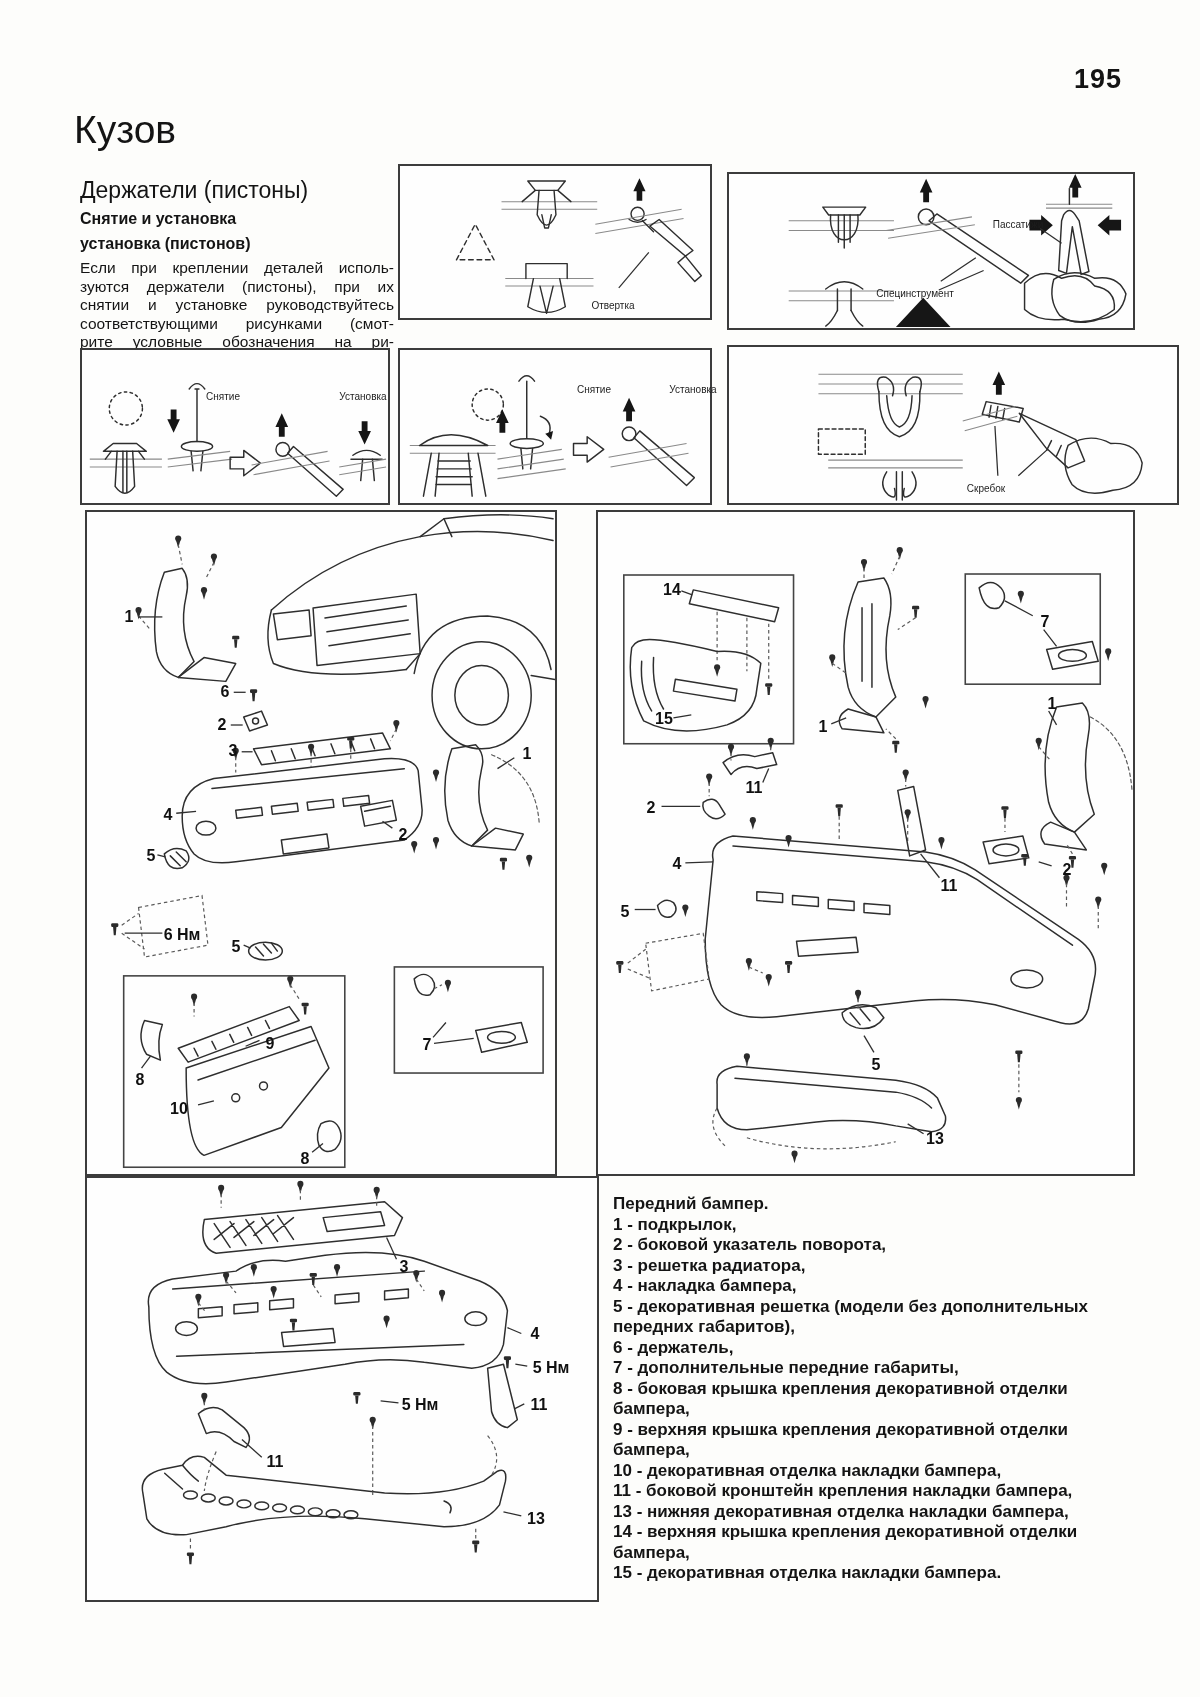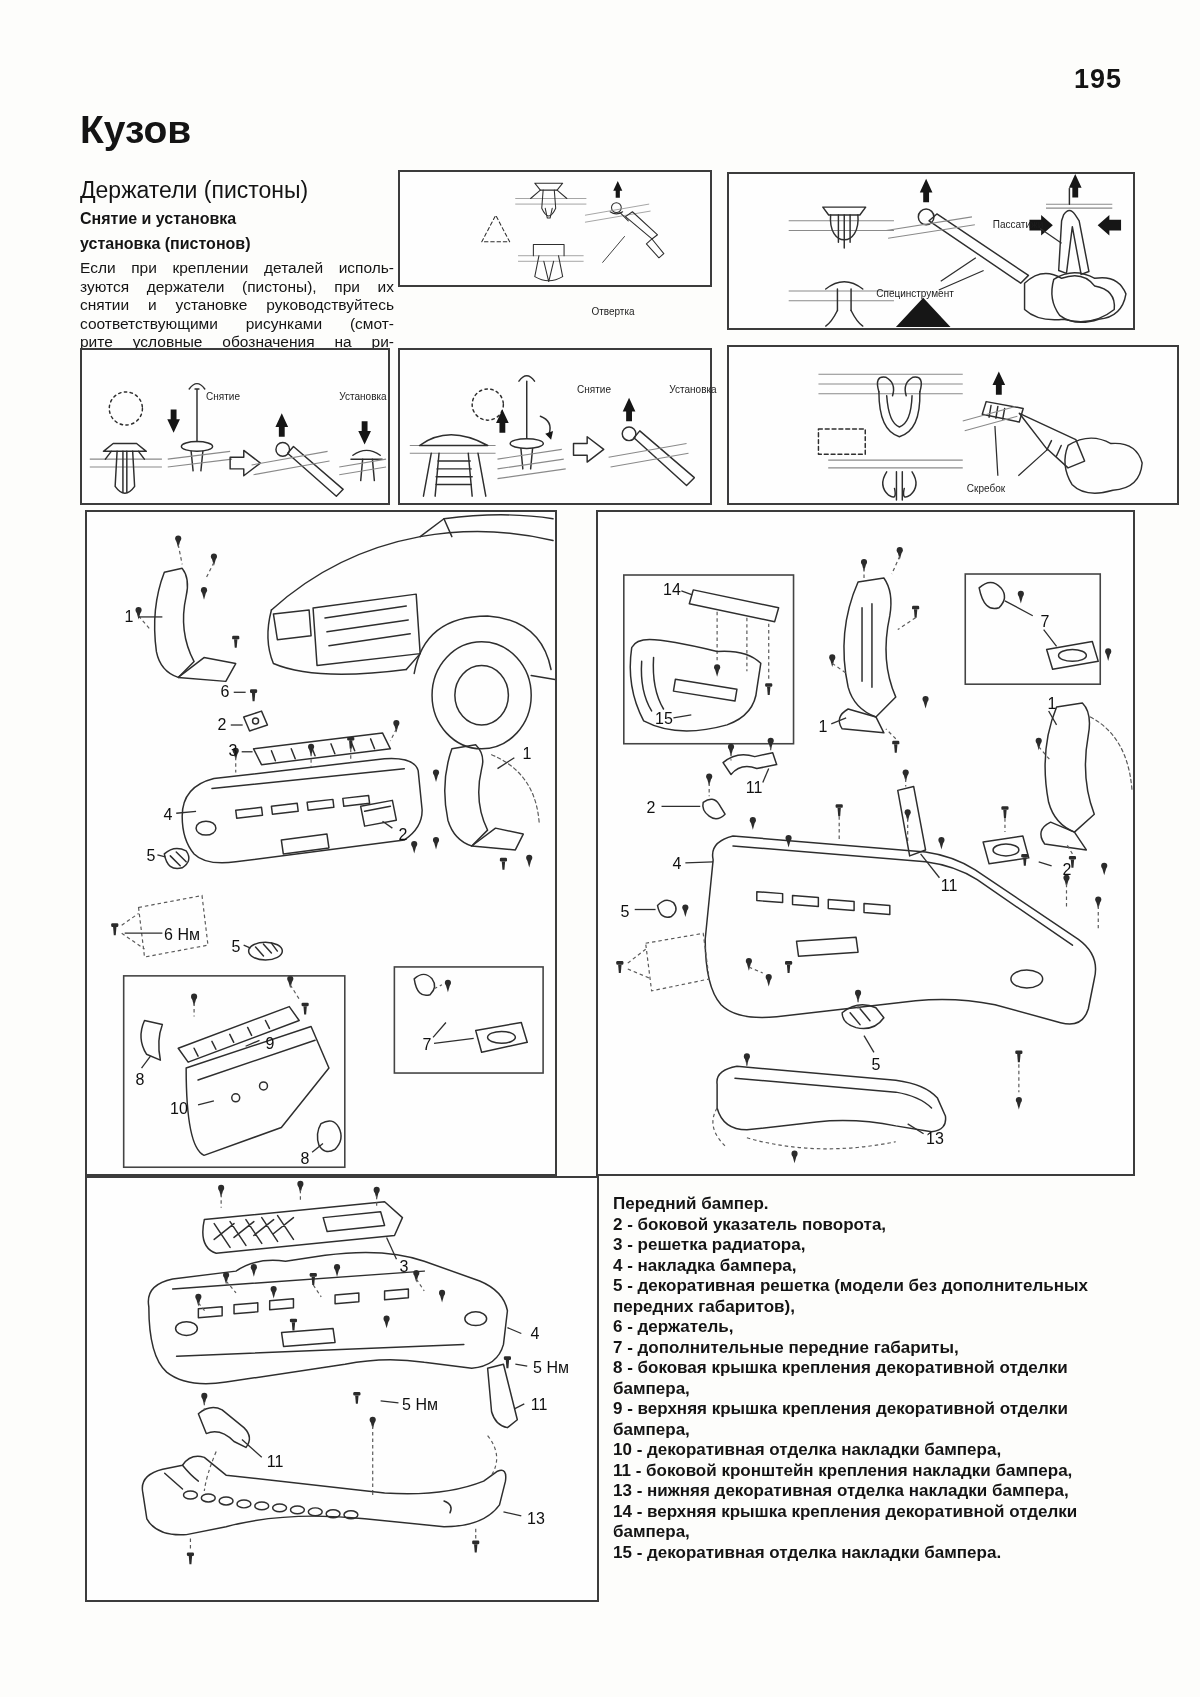--- a/index.html
+++ b/index.html
@@ -3,27 +3,27 @@
 <meta charset="utf-8">
 <style>
   html,body{margin:0;padding:0}
   body{width:1200px;height:1697px;position:relative;background:#fff;
        font-family:"Liberation Sans",sans-serif;color:#141414;overflow:hidden}
   .page{position:absolute;left:0;top:0;width:1200px;height:1697px;background:#fdfdfb}
   .box{position:absolute;border:2px solid #3c3c3c;background:#fefefe;box-sizing:border-box}
   .subbox{fill:none;stroke:#444;stroke-width:1.6}
   .pageno{position:absolute;left:970px;top:64px;width:152px;text-align:right;
           font-size:27px;font-weight:bold;letter-spacing:1px}
-  .title{position:absolute;left:80px;top:108px;font-size:39px;font-weight:bold}
+  .title{position:absolute;left:74px;top:108px;font-size:39px;font-weight:normal}
   .h2{position:absolute;left:80px;top:177px;font-size:23px;font-weight:normal;white-space:nowrap}
   .h3{position:absolute;left:80px;top:206px;font-size:16px;font-weight:bold;line-height:25px}
   .intro{position:absolute;left:80px;top:259px;width:314px;font-size:15.5px;line-height:18.6px}
   .intro div{text-align:justify;text-align-last:justify}
   .intro div:last-child{text-align-last:left}
-  .callout{position:absolute;transform:translate(-50%,-50%);font-weight:normal;
+  .callout{position:absolute;transform:translate(-50%,-50%);font-weight:bold;
            font-size:16px;white-space:nowrap;color:#101010}
   .plabel{position:absolute;transform:translate(-50%,-50%);font-size:10px;
           white-space:nowrap;color:#1d1d1d}
   svg.art{position:absolute;left:0;top:0;width:100%;height:100%;overflow:hidden}
   .ln{stroke:#2e2e2e;fill:none;stroke-width:1.5;stroke-linejoin:round;stroke-linecap:round}
   .thin{stroke:#8a8a8a;fill:none;stroke-width:1.1}
   .dash{stroke:#5a5a5a;fill:none;stroke-width:1.2;stroke-dasharray:3.5 3}
   .lead{stroke:#2e2e2e;fill:none;stroke-width:1.3}
   .partslist{position:absolute;left:613px;top:1194px;width:508px;
              font-size:17px;font-weight:bold;line-height:20.5px}
@@ -62,21 +62,21 @@
 </div>
 <div class="intro">
   <div>Если при креплении деталей исполь-</div>
   <div>зуются держатели (пистоны), при их</div>
   <div>снятии и установке руководствуйтесь</div>
   <div>соответствующими рисунками (смот-</div>
   <div>рите условные обозначения на ри-</div>
   <div>сунках).</div>
 </div>
 
-<div class="box" style="left:398px;top:170px;width:314px;height:117px">
+<div class="box" style="left:398px;top:164px;width:314px;height:156px">
   <svg class="art" viewBox="0 0 314 162">
     <path class="ln" d="M52,100 L72,62 L92,100 Z" stroke-dasharray="5 4"></path>
     <path class="thin" d="M100,38 H202 M100,46 H202"></path>
     <g class="ln" fill="#fff">
       <path d="M128,16 H168 L160,26 H136 Z"></path>
       <path d="M122,38 L136,26 M174,38 L160,26"></path>
       <path d="M140,26 L138,52 Q148,74 158,52 L156,26"></path>
       <path d="M143,52 L146,66 H150 L153,52"></path>
     </g>
     <path class="thin" d="M104,120 H198 M104,128 H198"></path>
@@ -617,20 +617,21 @@
   <span class="callout" style="left:448px;top:156px">4</span>
   <span class="callout" style="left:464px;top:190px">5 Нм</span>
   <span class="callout" style="left:333px;top:227px">5 Нм</span>
   <span class="callout" style="left:452px;top:227px">11</span>
   <span class="callout" style="left:188px;top:284px">11</span>
   <span class="callout" style="left:449px;top:341px">13</span>
 </div>
 
 <div class="partslist">
   <div>Передний бампер.</div>
+  <div>1 - подкрылок,</div>
   <div>2 - боковой указатель поворота,</div>
   <div>3 - решетка радиатора,</div>
   <div>4 - накладка бампера,</div>
   <div>5 - декоративная решетка (модели без дополнительных передних габаритов),</div>
   <div>6 - держатель,</div>
   <div>7 - дополнительные передние габариты,</div>
   <div>8 - боковая крышка крепления декоративной отделки бампера,</div>
   <div>9 - верхняя крышка крепления декоративной отделки бампера,</div>
   <div>10 - декоративная отделка накладки бампера,</div>
   <div>11 - боковой кронштейн крепления накладки бампера,</div>

